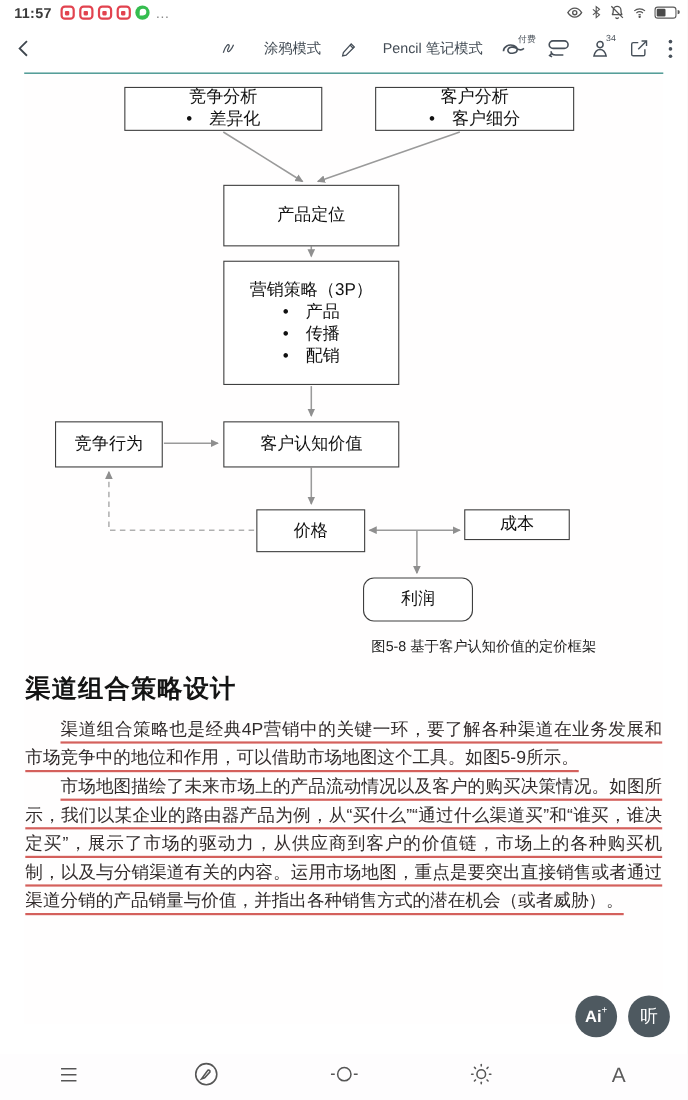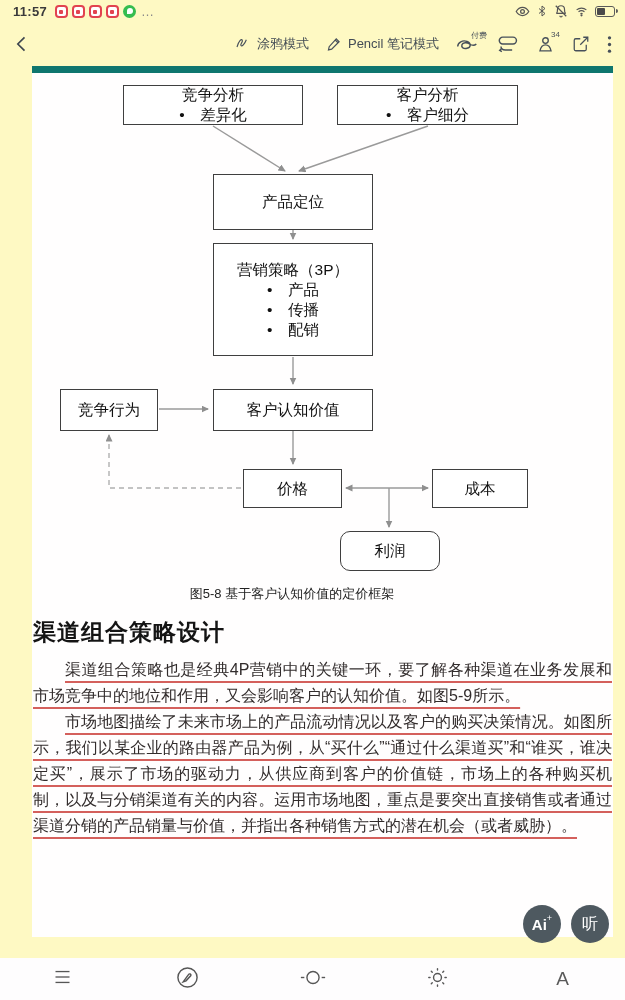--- a/index.html
+++ b/index.html
@@ -1,52 +1,52 @@
 <!DOCTYPE html>
 <html><head>
 <meta charset="utf-8">
 <style>
   html,body{margin:0;padding:0;}
   body{font-family:"Liberation Sans","DejaVu Sans",sans-serif;background:#e9e9e9;}
-  .screen{position:relative;width:625px;height:1000px;background:#fef9c3;overflow:hidden;margin:0 auto;}
+  .screen{position:relative;width:625px;height:1000px;background:#ffffff;overflow:hidden;margin:0 auto;}
 
   
   .statusbar{position:absolute;left:0;top:0;width:625px;height:22px;display:flex;align-items:center;}
   .sb-time{font-size:13px;color:#3a3a3a;margin-left:13px;font-weight:bold;letter-spacing:.3px;}
   .sb-badges{display:flex;align-items:center;gap:4px;margin-left:8px;}
   .badge-red{width:13px;height:13px;border:2px solid #e2434f;border-radius:4px;background:#fff;box-sizing:border-box;position:relative;}
   .badge-red::after{content:"";position:absolute;left:2px;bottom:2px;width:4px;height:4px;background:#e2434f;border-radius:1px;}
   .badge-green{width:13px;height:13px;border-radius:50%;background:#35bd4f;position:relative;}
   .badge-green::after{content:"";position:absolute;left:3.5px;top:3.5px;width:6px;height:6px;background:#fff;border-radius:50% 50% 50% 0;}
   .sb-ellipsis{color:#8a8a8a;font-size:13px;margin-left:5px;letter-spacing:1px;}
   .sb-right{margin-left:auto;display:flex;align-items:center;gap:6px;margin-right:10px;}
   .sb-right svg{display:block;}
   .battery{width:20px;height:11px;border:1.5px solid #5a5a5a;border-radius:3px;position:relative;box-sizing:border-box;}
   .battery::before{content:"";position:absolute;left:1px;top:1px;bottom:1px;width:45%;background:#4a4a4a;border-radius:1px;}
   .battery::after{content:"";position:absolute;right:-4px;top:2.5px;width:2.5px;height:4px;background:#5a5a5a;border-radius:0 2px 2px 0;}
 
   
   .toolbar{position:absolute;left:0;top:22px;width:625px;height:44px;display:flex;align-items:center;color:#47505a;}
   .tb-back{margin-left:12px;cursor:pointer;}
   .tb-right{margin-left:auto;display:flex;align-items:center;gap:17px;margin-right:13px;}
-  .tb-mode{display:flex;gap:5px;font-size:13px;color:#434c55;cursor:pointer;}
+  .tb-mode{display:flex;align-items:center;gap:22px;font-size:13px;color:#434c55;cursor:pointer;}
   .tb-iconbtn{position:relative;cursor:pointer;display:flex;align-items:flex-end;}
   .tb-sup{position:absolute;top:-5px;left:15px;font-size:8px;color:#4a525b;white-space:nowrap;}
   .toolbar svg{display:block;}
 
   
-  .page{position:absolute;left:22px;top:66px;width:581px;height:864px;background:#fffefe;border-top:7px solid #0f766e;margin-left:10px;}
+  .page{position:absolute;left:22px;top:66px;width:581px;height:864px;background:#fffefe;border-top:1px solid #0f766e;}
 
   
   .diagram{position:absolute;left:0;top:0;width:520px;height:530px;}
   .diagram svg{position:absolute;left:0;top:0;}
   .dbox{position:absolute;box-sizing:border-box;border:1.5px solid #3f3f3f;background:#fff;display:flex;flex-direction:column;align-items:center;justify-content:center;font-size:15.5px;color:#111;line-height:20px;}
   .dbox .bullet{display:block;}
   .bullet::before{content:"•\2002\2002";}
-  .dcaption{position:absolute;left:0;top:512px;width:520px;text-align:center;font-size:13px;color:#222;}
+  .dcaption{position:absolute;left:0;top:512px;width:520px;text-align:right;font-size:13px;color:#222;}
 
   
   .bodytext{position:absolute;left:1px;top:530px;width:579px;font-size:16px;line-height:26px;color:#1d1d1d;text-align:justify;}
   .bodytext p{margin:0;text-indent:2em;}
   .section-heading{font-family:"Liberation Serif","DejaVu Serif",serif;font-size:23px;font-weight:bold;color:#141414;margin:17px 0 11px 0;letter-spacing:1px;}
   .annotated{color:#322c2c;text-decoration:underline;text-decoration-color:#d4605c;text-decoration-thickness:2px;text-underline-offset:6px;}
 
   
   .fab{position:absolute;width:38px;height:38px;border-radius:50%;background:#4e5960;color:#fff;display:flex;align-items:center;justify-content:center;cursor:pointer;}
   .fab-ai{left:523px;top:905px;font-size:15px;font-weight:bold;}
@@ -194,21 +194,21 @@
           <line x1="314" y1="415" x2="396" y2="415" marker-start="url(#ah)" marker-end="url(#ah)"></line>
           <line x1="357" y1="415" x2="357" y2="454" marker-end="url(#ah)"></line>
           <path d="M209,415 L77,415 L77,362" stroke-dasharray="5,4" stroke="#b0b0b0" marker-end="url(#ah)"></path>
         </g>
       </svg>
 
       <div class="dbox" style="left:91px;top:12px;width:180px;height:40px;">
         <span>竞争分析</span>
         <span class="bullet">差异化</span>
       </div>
-      <div class="dbox" style="left:305px;top:12px;width:181px;height:40px;">
+      <div class="dbox" style="left:319px;top:12px;width:181px;height:40px;">
         <span>客户分析</span>
         <span class="bullet">客户细分</span>
       </div>
       <div class="dbox" style="left:181px;top:101px;width:160px;height:56px;">
         <span>产品定位</span>
       </div>
       <div class="dbox" style="left:181px;top:170px;width:160px;height:113px;">
         <span>营销策略（3P）</span>
         <span class="bullet">产品</span>
         <span class="bullet">传播</span>
@@ -216,33 +216,33 @@
       </div>
       <div class="dbox" style="left:28px;top:316px;width:98px;height:42px;">
         <span>竞争行为</span>
       </div>
       <div class="dbox" style="left:211px;top:396px;width:99px;height:39px;">
         <span>价格</span>
       </div>
       <div class="dbox" style="left:181px;top:316px;width:160px;height:42px;">
         <span>客户认知价值</span>
       </div>
-      <div class="dbox" style="left:400px;top:396px;width:96px;height:39px;">
+      <div class="dbox" style="left:400px;top:396px;width:96px;height:28px;">
         <span>成本</span>
       </div>
       <div class="dbox" style="left:308px;top:458px;width:100px;height:40px;border-radius:10px;">
         <span>利润</span>
       </div>
 
       <div class="dcaption">图5-8 基于客户认知价值的定价框架</div>
     </div>
 
     <div class="bodytext">
       <div class="section-heading">渠道组合策略设计</div>
-      <p class="annotated">渠道组合策略也是经典4P营销中的关键一环，要了解各种渠道在业务发展和市场竞争中的地位和作用，又会影响客户的认知价值。如图5-9所示。</p>
+      <p class="annotated">渠道组合策略也是经典4P营销中的关键一环，要了解各种渠道在业务发展和市场竞争中的地位和作用，可以借助市场地图这个工具。如图5-9所示。</p>
       <p class="annotated">市场地图描绘了未来市场上的产品流动情况以及客户的购买决策情况。如图所示，我们以某企业的路由器产品为例，从“买什么”“通过什么渠道买”和“谁买，谁决定买”，展示了市场的驱动力，从供应商到客户的价值链，市场上的各种购买机制，以及与分销渠道有关的内容。运用市场地图，重点是要突出直接销售或者通过渠道分销的产品销量与价值，并指出各种销售方式的潜在机会（或者威胁）。</p>
     </div>
   </div>
 
   <div class="fab fab-ai">
     <span>Ai</span>
       <span class="plus">+</span>
   </div>
   <div class="fab fab-listen">
     <span>听</span>

